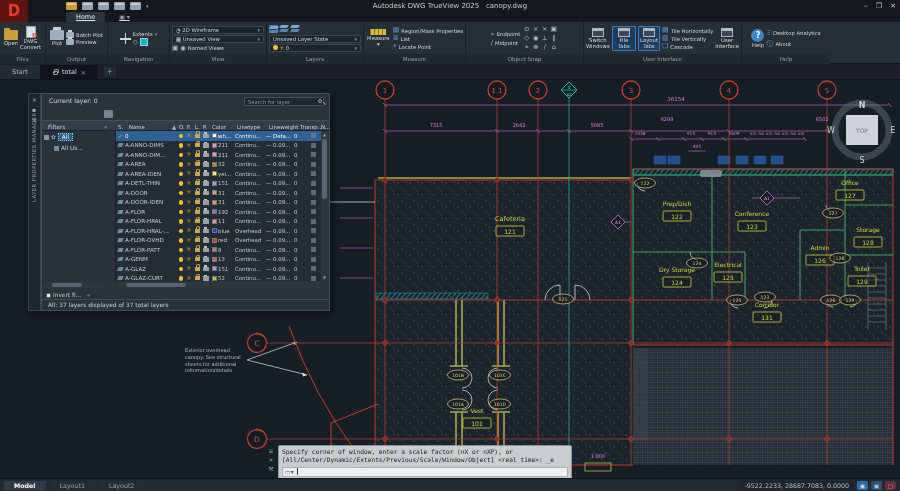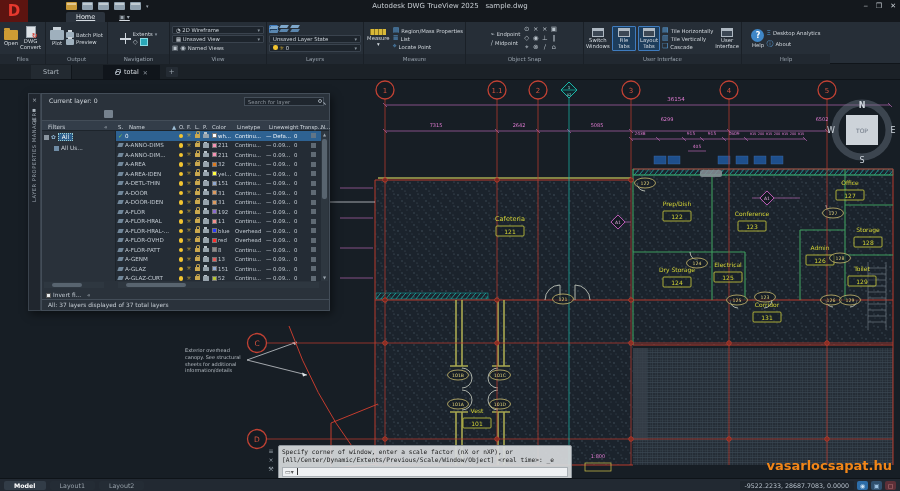--- a/index.html
+++ b/index.html
@@ -50,21 +50,21 @@
   .ic-blue{color:#5aa0dc;font-size:7px;line-height:1;}
   .glyph{color:#b9c2ca;font-size:6.5px;line-height:1;}
   .osgrid{display:grid;grid-template-columns:repeat(4,9px);grid-auto-rows:9px;align-items:center;justify-items:center;}
   .lstack{width:9px;height:8px;position:relative;}
   .lstack:before,.lstack:after{content:"";position:absolute;left:0;width:8px;height:3px;background:#7fa8cc;transform:skewX(-30deg);}
   .lstack:before{top:0;}
   .lstack:after{top:4px;background:#5a86ae;}
 
   
   #tabstrip{position:absolute;left:0;top:64px;width:900px;height:16px;background:#1b2127;border-bottom:1px solid #0e1318;display:flex;align-items:flex-end;}
-  .ftab{height:14px;display:flex;align-items:center;gap:4px;font-size:6.5px;color:#aeb7bf;padding:0 12px;margin-left:31px;}
+  .ftab{height:14px;display:flex;align-items:center;gap:4px;font-size:6.5px;color:#aeb7bf;padding:0 12px;}
   #ftab-start{background:#232a31;border-right:1px solid #10151a;}
   #ftab-sample{background:#10151b;color:#d7dde2;}
   .locky{width:5px;height:4px;border:1px solid #9aa3ac;border-radius:1px;position:relative;margin-top:2px;}
   .locky:before{content:"";position:absolute;left:0.5px;top:-3px;width:2.5px;height:2.5px;border:1px solid #9aa3ac;border-bottom:none;border-radius:2px 2px 0 0;}
   .tabx{color:#8a939c;font-size:6px;}
   #ftab-plus{margin-left:6px;margin-bottom:2px;width:12px;height:10px;background:#242b33;color:#9aa4ad;font-size:7px;text-align:center;line-height:10px;border-radius:1px;}
 
   
   #canvas{position:absolute;left:0;top:80px;width:900px;height:398px;background:#171e25;}
 
@@ -139,21 +139,21 @@
     <div id="applogo">D</div>
     <div id="qat">
       <span class="qicon folder"></span>
       <span class="qicon"></span>
       <span class="qicon"></span>
       <span class="qicon"></span>
       <span class="qicon"></span>
       <span style="color:#9aa4ad;font-size:5px;">▾</span>
     </div>
     <div id="title-center">
-      <span>Autodesk DWG TrueView 2025</span>&nbsp;&nbsp;&nbsp;<span>sample.dwg</span>
+      <span>Autodesk DWG TrueView 2025</span>&nbsp;&nbsp;&nbsp;<span>canopy.dwg</span>
     </div>
     <div id="winbtns">
       <span>‒</span>
       <span>❐</span>
       <span>✕</span>
     </div>
     <div id="ribbontabs">
       <span id="tab-home">Home</span>
       <span id="tab-extra">▣ ▾</span>
     </div>
@@ -928,21 +928,20 @@
     <div id="cmdbox">
       <div class="cmdline">Specify corner of window, enter a scale factor (nX or nXP), or</div>
       <div class="cmdline">[All/Center/Dynamic/Extents/Previous/Scale/Window/Object] &lt;real time&gt;:  _e</div>
       <div id="cmdinput">
         <span>▭▾</span>
         <span class="cursor"></span>
       </div>
     </div>
   </div>
 
-  <div id="watermark">vasarlocsapat.hu</div>
 
   <div id="statusbar">
     <span class="mtab active">Model</span>
     <span class="mtab">Layout1</span>
     <span class="mtab">Layout2</span>
     <span id="coords">-9522.2233, 28687.7083, 0.0000</span>
     <span class="sico2" style="background:#2d6da8;color:#cfe4f4">◉</span>
     <span class="sico2" style="background:#30506e;color:#9fc4e4">▣</span>
     <span class="sico2" style="background:#5e3038;color:#e49a9a;margin-right:4px">▢</span>
   </div>

